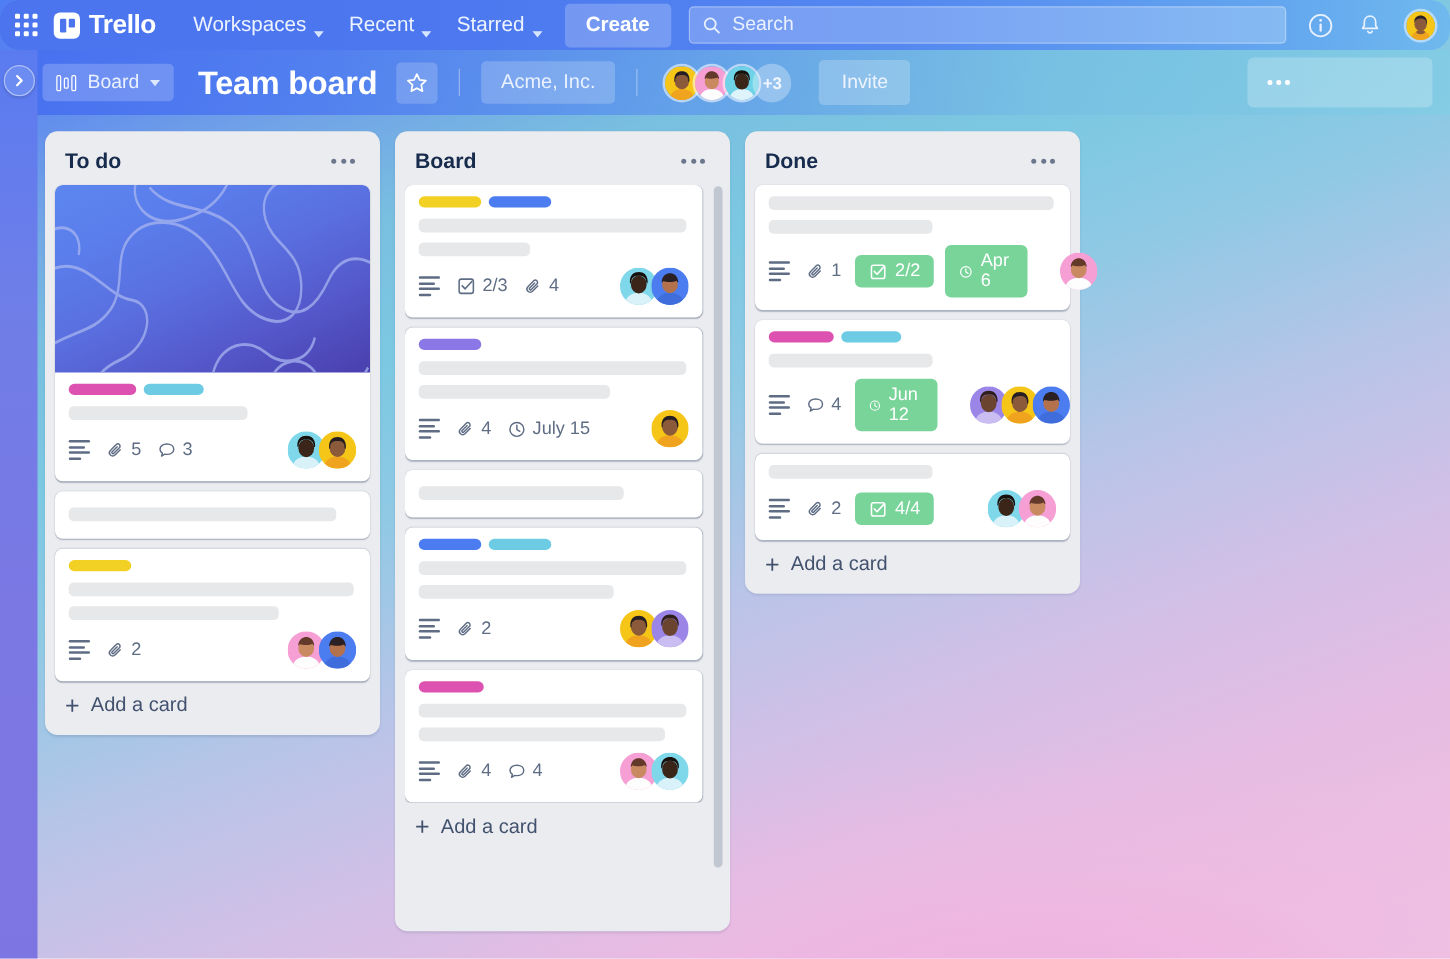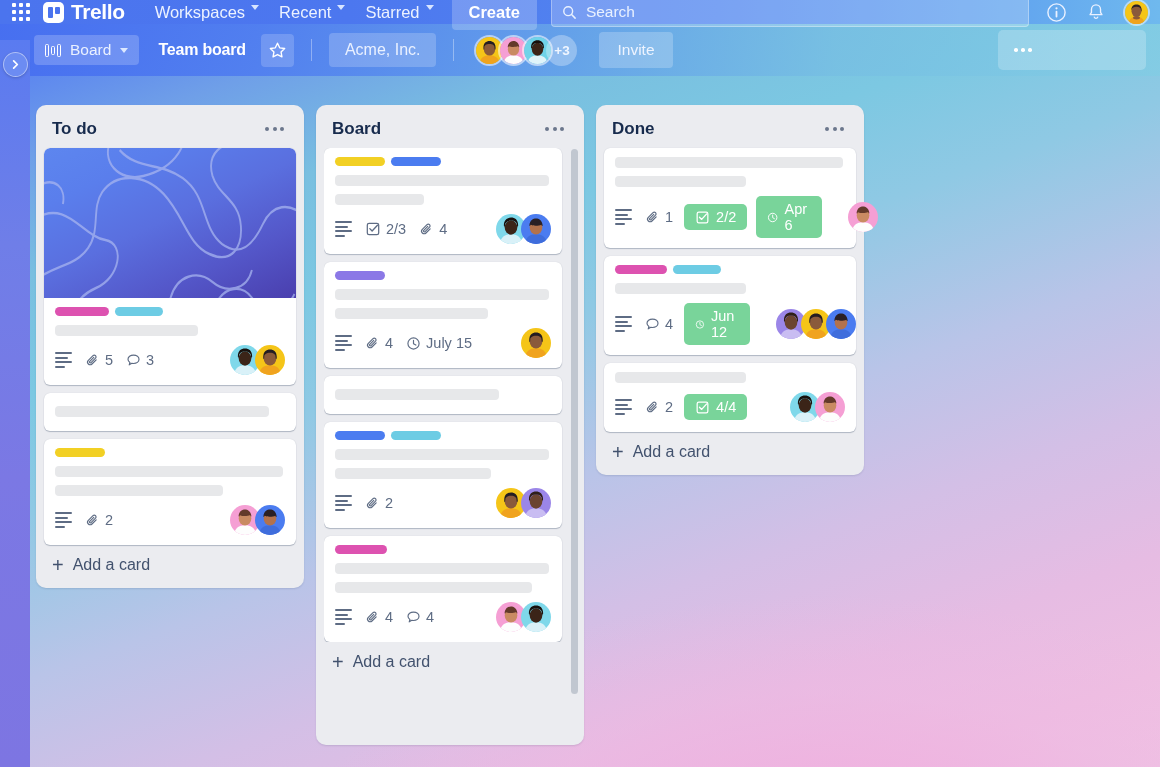--- a/index.html
+++ b/index.html
@@ -33,42 +33,43 @@
   #app::after{
     content:"";
     position:absolute; left:0; right:0; bottom:0; height:420px;
     background: radial-gradient(ellipse 700px 330px at 72% 118%, rgba(240,172,222,.95) 0%, rgba(238,184,226,.55) 45%, rgba(238,190,228,0) 75%);
     pointer-events:none;
   }
 
   
   .topnav {
     position: relative; z-index: 30;
-    height: 24px; width: 100%;
+    height: 40px; width: 100%;
     background: linear-gradient(90deg,#4b74ee 0%,#4c77ef 30%,#5488f0 62%,#63a6ef 88%,#6fb9ee 100%);
     display: flex; align-items: center;
     padding: 0 10px 0 9px;
     gap: 0;
+    border-radius: 16px;
   }
   .grid-icon { width: 24px; height: 24px; display:grid;
     grid-template-columns: repeat(3,4px); grid-template-rows: repeat(3,4px);
     gap: 3px; align-content:center; justify-content:center; cursor:pointer;
     margin-right: 10px; }
   .grid-icon i { display:block; width:4px; height:4px; border-radius:1px; background:#fff; }
 
   .brand { display:flex; align-items:center; gap:7px; margin-right: 20px; cursor:pointer; }
   .brand-mark { width:21px; height:21px; border-radius:5px; background:#fff;
     display:flex; align-items:center; justify-content:center; }
   .brand-mark span { display:flex; gap:2px; }
   .brand-mark i { display:block; background:#4b74ee; border-radius:1px; }
   .brand-mark i.a { width:5px; height:11px; }
   .brand-mark i.b { width:5px; height:7px; }
   .brand-text { color:#fff; font-size:21px; font-weight:700; letter-spacing:-0.4px; }
 
-  .nav-item { display:flex; align-items:flex-start; gap:6px; color:#ecf2ff;
+  .nav-item { display:flex; align-items:flex-end; gap:6px; color:#ecf2ff;
     font-size:16.5px; padding:6px 10px; border-radius:4px; cursor:pointer; }
   .nav-item .chev { width:0;height:0;border-left:4.5px solid transparent;border-right:4.5px solid transparent;border-top:5px solid #d8e5ff; margin-top:2px;}
 
   .create-btn { margin-left:8px; background: rgba(255,255,255,.22); color:#fff;
     font-size:16.5px; font-weight:600; padding:8px 17px; border-radius:4px; cursor:pointer; }
 
   .search-box { margin-left:14px; flex:1; max-width:580px; height:30px;
     background: rgba(255,255,255,.22); border:1px solid rgba(255,255,255,.32);
     border-radius:4px; display:flex; align-items:center; gap:9px; padding:0 10px; cursor:text;}
   .search-box svg { flex:0 0 auto; }
@@ -90,21 +91,21 @@
   .view-switch { display:flex; align-items:center; gap:9px; background: rgba(255,255,255,.2);
     border-radius:4px; padding:6px 11px; cursor:pointer; }
   .view-switch .label { color:#eaf1ff; font-size:15.5px; }
   .view-switch .chev { width:0;height:0;border-left:4.5px solid transparent;border-right:4.5px solid transparent;border-top:5px solid #dce8ff; }
   .board-icon { display:flex; gap:2px; align-items:center; }
   .board-icon i { display:block; border:1.6px solid #fff; border-radius:1.5px; }
   .board-icon i.c1 { width:4px;height:13px;}
   .board-icon i.c2 { width:4px;height:9px;}
   .board-icon i.c3 { width:4px;height:13px;}
 
-  .board-title { color:#fff; font-size:16px; font-weight:700; margin: 0 5px 0 9px; letter-spacing:-0.2px; cursor:pointer;}
+  .board-title { color:#fff; font-size:26px; font-weight:700; margin: 0 5px 0 9px; letter-spacing:-0.2px; cursor:pointer;}
   .star-btn { width:33px;height:33px;border-radius:4px;background:rgba(255,255,255,.18);
     display:flex;align-items:center;justify-content:center;cursor:pointer;}
   .vsep { width:1px; height:22px; background: rgba(255,255,255,.35); margin: 0 7px; }
   .org-chip { background: rgba(255,255,255,.2); color:#eaf1ff; font-size:16px;
     padding:8px 16px; border-radius:4px; cursor:pointer; }
   .members { display:flex; align-items:center; margin-left:3px; }
   .members .m { width:31px;height:31px;border-radius:50%;overflow:hidden;
     border:2px solid rgba(255,255,255,.55); margin-left:-7px; cursor:pointer;}
   .members .m:first-child { margin-left:0; }
   .plus-count { width:31px;height:31px;border-radius:50%; margin-left:-7px;

